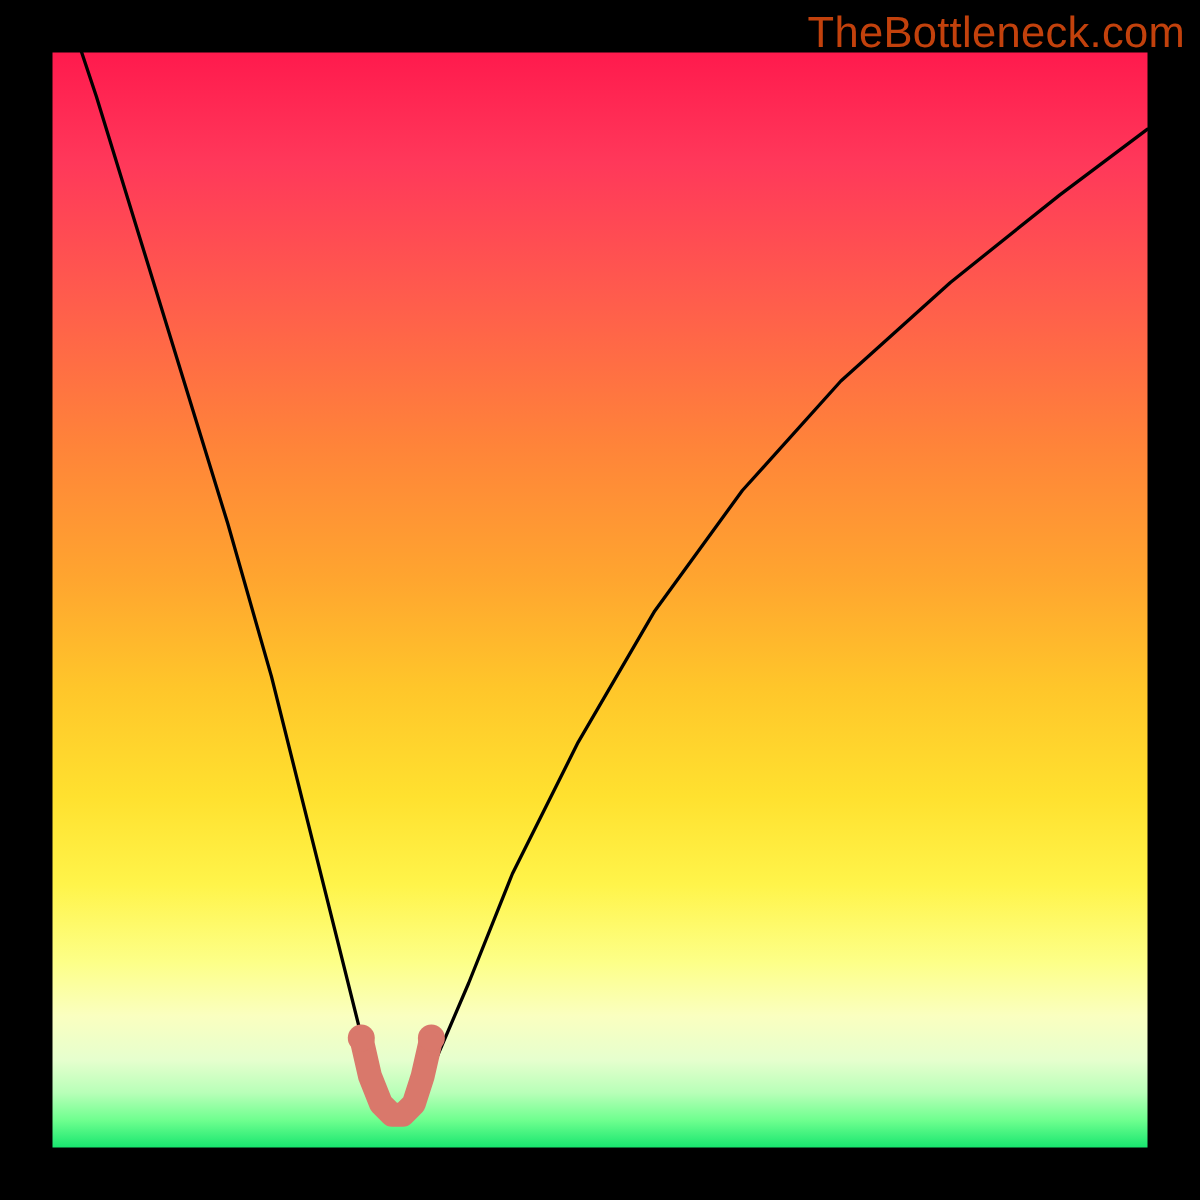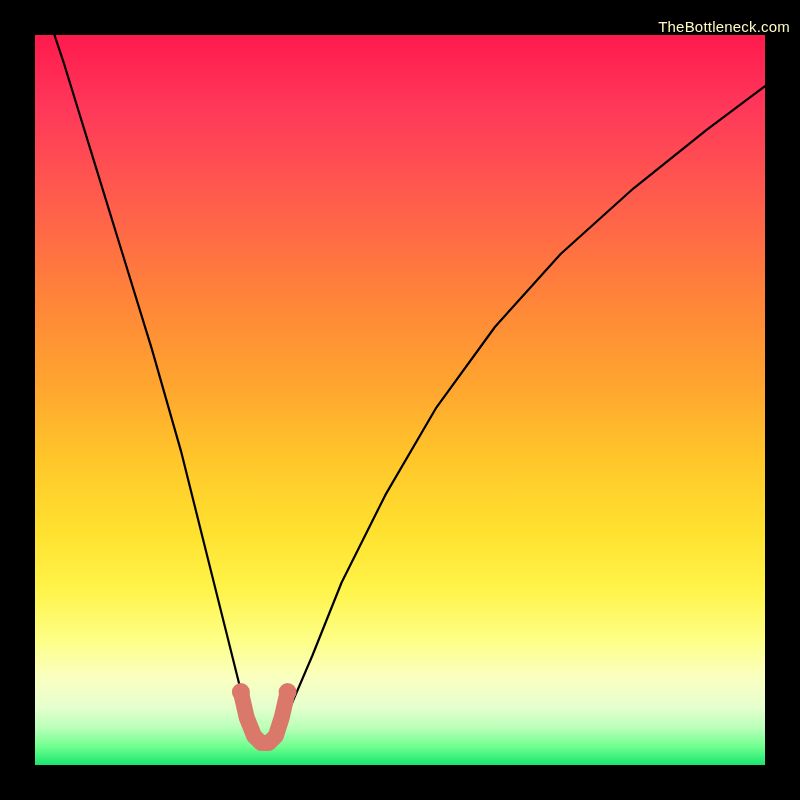--- a/index.html
+++ b/index.html
@@ -49,26 +49,25 @@
     left: 0;
     top: 0;
     width: 730px;
     height: 730px;
     overflow: visible;
   }
   .watermark {
     position: absolute;
     top: 6px;
     right: 10px;
-    color: #fef9c3;
-    font-size: 15px;
+    color: #c2410c;
+    font-size: 29px;
     letter-spacing: 0.2px;
     font-weight: 400;
     user-select: none;
-    margin-top: 12px;
   }
 </style>
 </head>
 <body>
 
 <div class="frame">
   <div class="watermark">TheBottleneck.com</div>
 
   <div class="plot">
     <svg viewBox="0 0 730 730">

